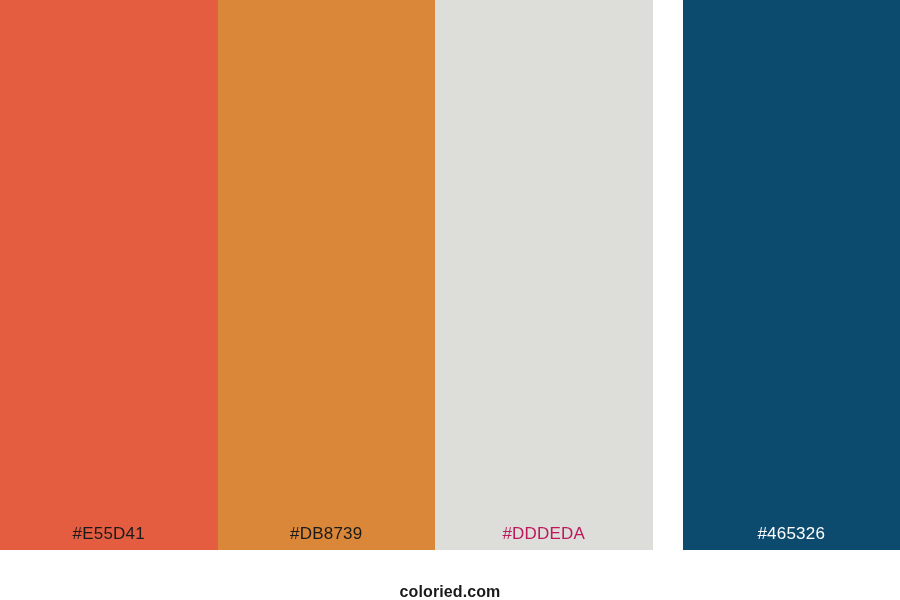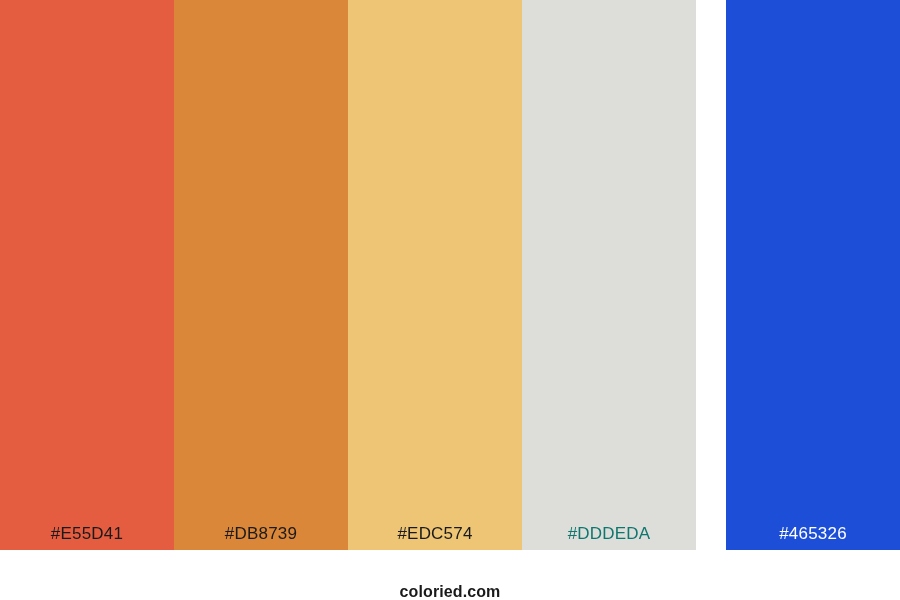--- a/index.html
+++ b/index.html
@@ -72,29 +72,26 @@
   <div class="swatch-strip">
 
     <div class="swatch" style="background-color: rgb(229, 93, 65);">
       <span class="swatch-label" style="color: rgb(26, 26, 26);">#E55D41</span>
     </div>
 
     <div class="swatch" style="background-color: rgb(219, 135, 57);">
       <span class="swatch-label" style="color: rgb(26, 26, 26); text-align: center;">#DB8739</span>
     </div>
 
-    <div class="swatch" style="background-color: rgb(237, 197, 116);">
-      <span class="swatch-label" style="color: rgb(26, 26, 26);">#EDC574</span>
+
+    <div class="swatch" style="background-color: rgb(221, 222, 218);">
+      <span class="swatch-label" style="color: #be185d;">#DDDEDA</span>
     </div>
 
-    <div class="swatch" style="background-color: rgb(221, 222, 218);">
-      <span class="swatch-label" style="color: #0f766e;">#DDDEDA</span>
-    </div>
-
-    <div class="swatch" style="background-color: #1d4ed8; margin-left: 30px;">
+    <div class="swatch" style="background-color: #0c4a6e; margin-left: 30px;">
       <span class="swatch-label" style="color: rgb(255, 255, 255);">#465326</span>
     </div>
 
   </div>
 
   <div class="footer-bar">
     <span class="footer-brand">coloried.com</span>
   </div>
 
 </div>

